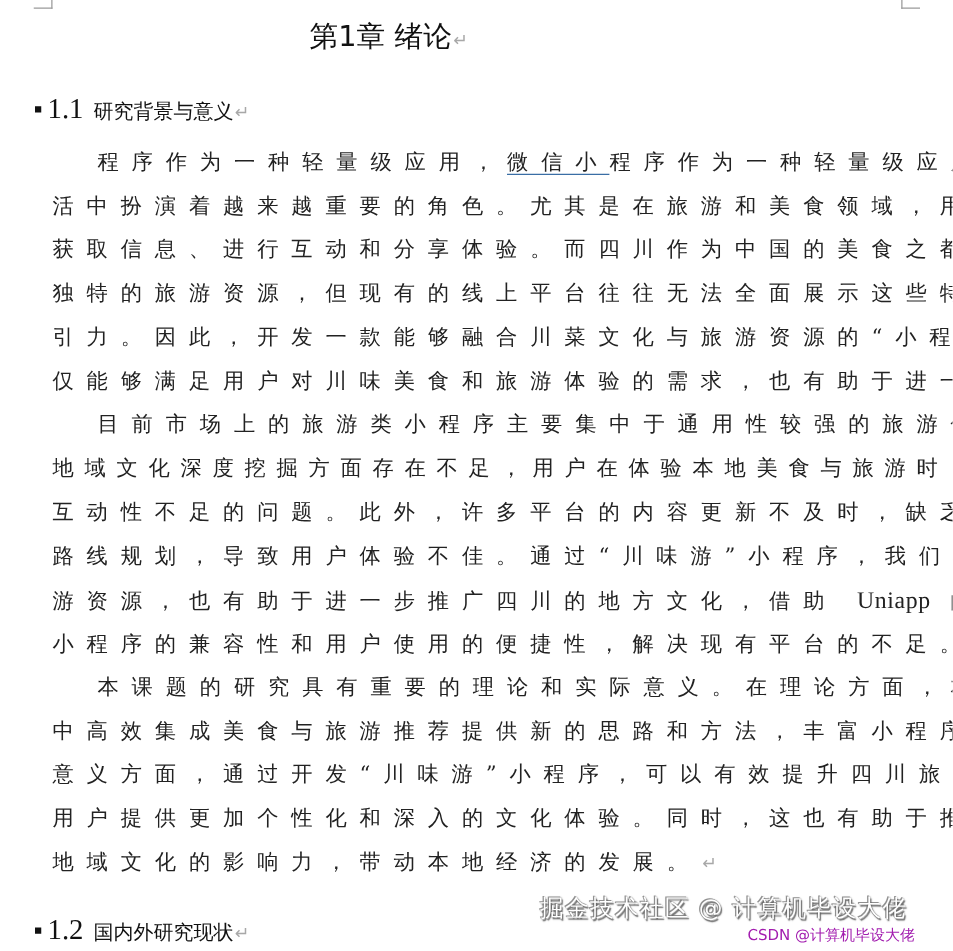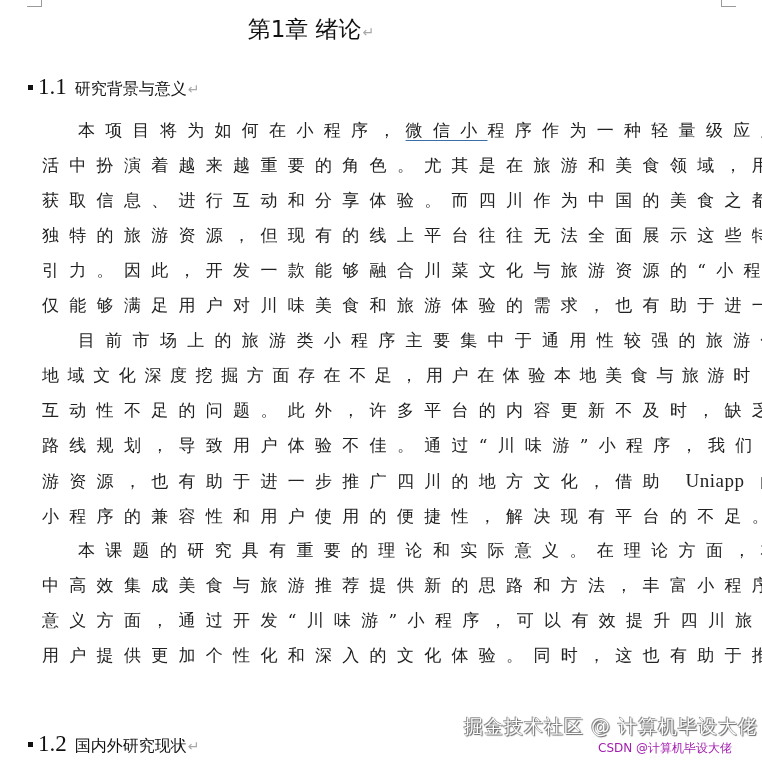--- a/index.html
+++ b/index.html
@@ -27,21 +27,21 @@
   .para {
     position: absolute; left: 42px; width: 690px;
     font-size: 17px; line-height: 35px; letter-spacing: 10.3px;
     text-indent: 36px; margin: 0; color: #222;
   }
   .para .line { display: block; white-space: nowrap; text-indent: 0; }
   .para .line.first { padding-left: 36px; }
   .u { text-decoration: underline; text-decoration-color: #3a6ea5; text-underline-offset: 4px; }
   .latin { letter-spacing: 0.5px; font-family: "Liberation Serif", serif; font-size: 19px; margin-top: 18px; }
   .watermark {
-    position: absolute; left: 464px; top: 714px;
+    position: absolute; left: 432px; top: 714px;
     font-family: "DejaVu Sans", sans-serif; font-size: 19px; color: #ffffff;
     text-shadow: 0 0 1px #555, 1px 1px 1px #666, -1px -1px 0 #999;
     letter-spacing: 1px; white-space: nowrap;
   }
   .csdn {
     position: absolute; left: 598px; top: 740px;
     font-family: "DejaVu Sans", sans-serif; font-size: 12px; color: #a21caf; white-space: nowrap;
   }
 </style>
 </head>
@@ -50,21 +50,21 @@
 <div class="corner tl"></div>
 <div class="corner tr"></div>
 
 <div class="title"><span>第1章  绪论</span><span class="mark">↵</span></div>
 
 <div class="heading" style="top:74px">
   <span class="bullet"></span><span class="num">1.1</span><span>研究背景与意义</span><span class="mark">↵</span>
 </div>
 
 <div class="para" style="top:113px; text-indent:0">
-  <span class="line first"><span>本项目将为如何在小程序，</span><span class="u">微信小</span><span>程序作为一种轻量级应用，已经在用户日常生</span></span>
+  <span class="line first"><span>程序作为一种轻量级应用，</span><span class="u">微信小</span><span>程序作为一种轻量级应用，已经在用户日常生</span></span>
   <span class="line">活中扮演着越来越重要的角色。尤其是在旅游和美食领域，用户通过小程序便可以轻松</span>
   <span class="line">获取信息、进行互动和分享体验。而四川作为中国的美食之都，拥有丰富的川菜文化和</span>
   <span class="line">独特的旅游资源，但现有的线上平台往往无法全面展示这些特色，缺乏对用户的深度吸</span>
   <span class="line">引力。因此，开发一款能够融合川菜文化与旅游资源的“小程序”显得尤为必要，这不</span>
   <span class="line"><span>仅能够满足用户对川味美食和旅游体验的需求，也有助于进一步推广四川的地方文化。</span></span>
 </div>
 
 <div class="para" style="top:323px; text-indent:0">
   <span class="line first">目前市场上的旅游类小程序主要集中于通用性较强的旅游信息展示，但在个性化、</span>
   <span class="line" style="letter-spacing:8.6px">地域文化深度挖掘方面存在不足，用户在体验本地美食与旅游时，常常面临信息不全面、</span>
@@ -72,20 +72,21 @@
   <span class="line">路线规划，导致用户体验不佳。通过“川味游”小程序，我们将整合川菜文化与本地旅</span>
   <span class="line"><span>游资源，也有助于进一步推广四川的地方文化，借助 </span><span class="latin">Uniapp</span><span> 的跨平台开发优势，提高</span></span>
   <span class="line"><span>小程序的兼容性和用户使用的便捷性，解决现有平台的不足。</span></span>
 </div>
 
 <div class="para" style="top:533px; text-indent:0">
   <span class="line first">本课题的研究具有重要的理论和实际意义。在理论方面，本项目将为如何在小程序</span>
   <span class="line">中高效集成美食与旅游推荐提供新的思路和方法，丰富小程序开发的理论框架。在实际</span>
   <span class="line">意义方面，通过开发“川味游”小程序，可以有效提升四川旅游的数字化服务水平，为</span>
   <span class="line">用户提供更加个性化和深入的文化体验。同时，这也有助于推动川菜文化的传播，增强</span>
+  <span class="line"><span>地域文化的影响力，带动本地经济的发展。</span><span class="mark">↵</span></span>
 </div>
 
 <div class="heading" style="top:731px">
   <span class="bullet"></span><span class="num">1.2</span><span>国内外研究现状</span><span class="mark">↵</span>
 </div>
 
 <div class="watermark">掘金技术社区 @ 计算机毕设大佬</div>
 <div class="csdn">CSDN @计算机毕设大佬</div>
 
 </body></html>

